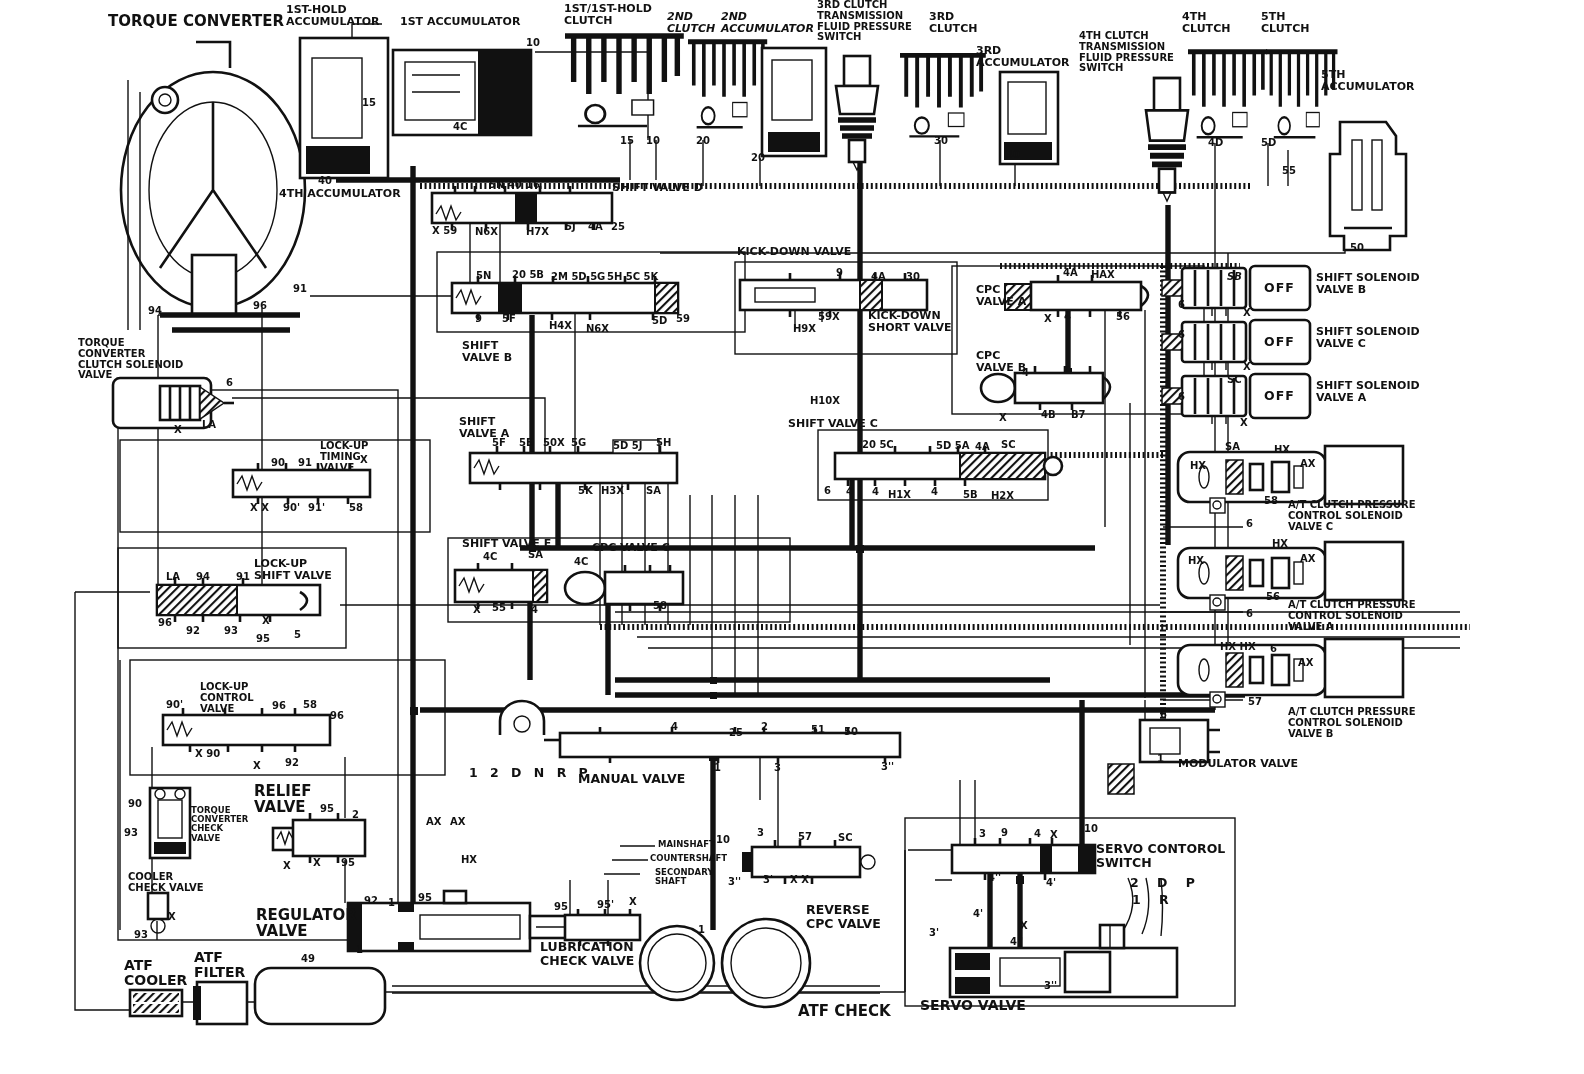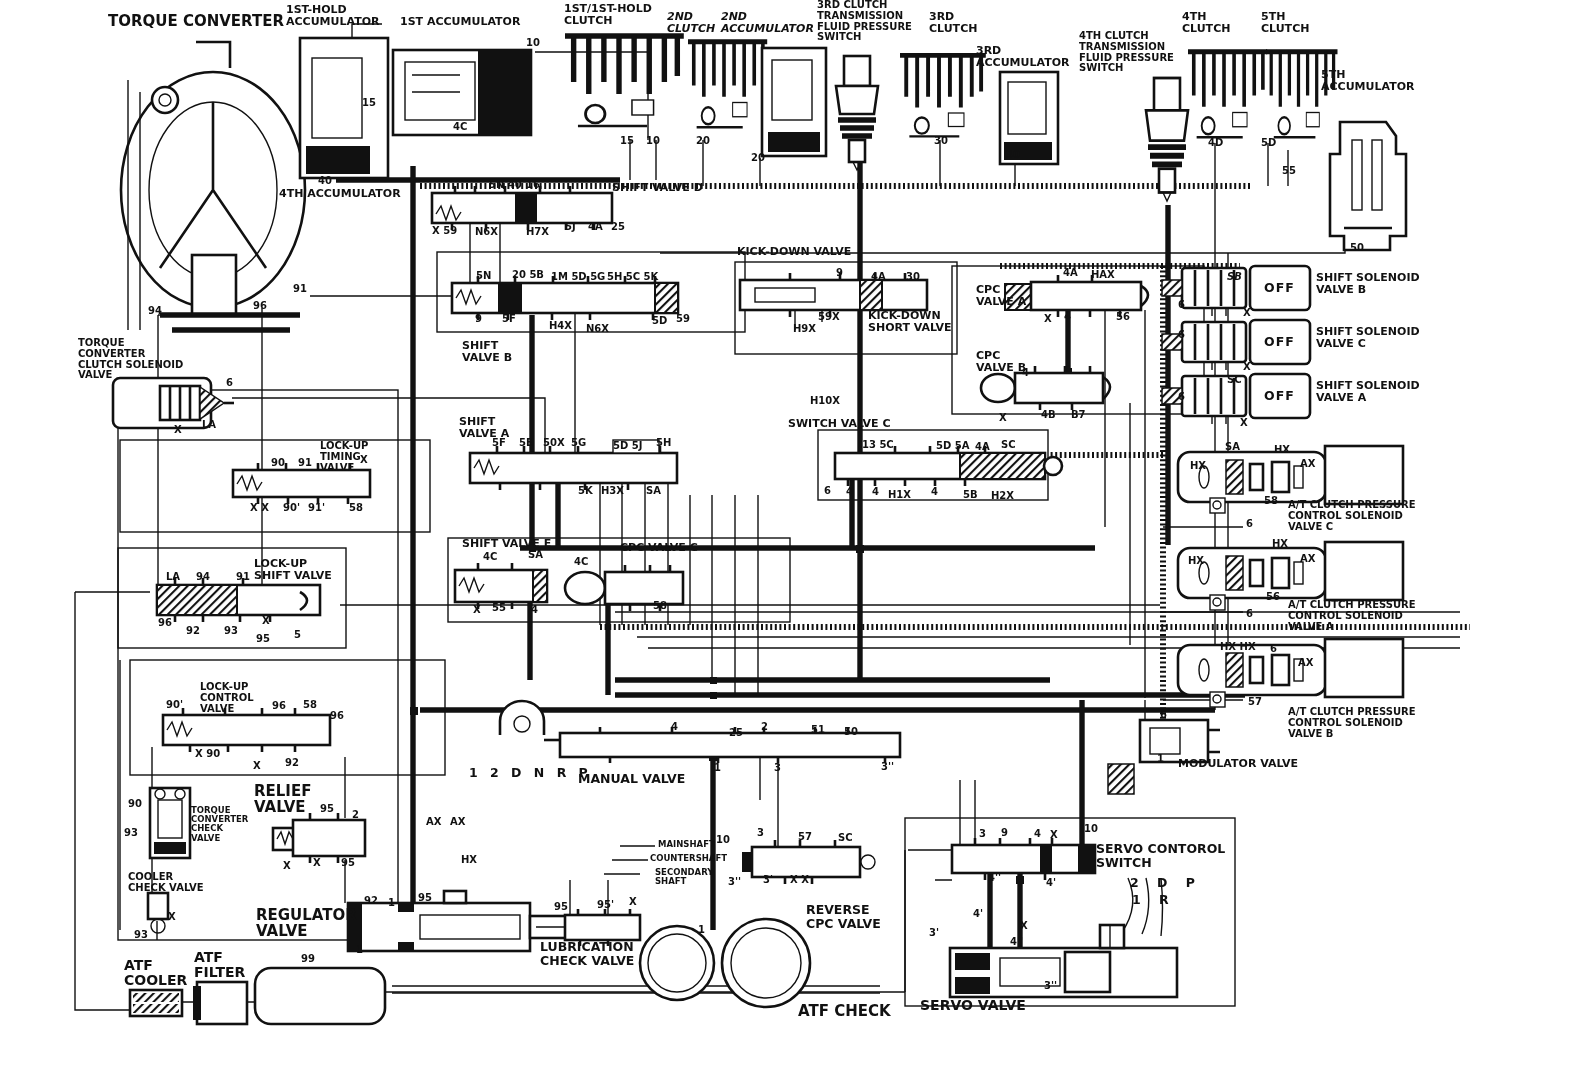--- a/index.html
+++ b/index.html
@@ -466,23 +466,23 @@
 <div class="lbl" style="left:868px;top:310px">KICK-DOWN
 SHORT VALVE</div>
 <div class="lbl" style="left:976px;top:284px">CPC
 VALVE A</div>
 <div class="lbl" style="left:976px;top:350px">CPC
 VALVE B</div>
 <div class="lbl" style="left:462px;top:340px">SHIFT
 VALVE B</div>
 <div class="lbl" style="left:459px;top:416px">SHIFT
 VALVE A</div>
-<div class="lbl" style="left:788px;top:418px">SWITCH VALVE C</div>
+<div class="lbl" style="left:788px;top:418px">SHIFT VALVE C</div>
 <div class="lbl" style="left:462px;top:538px">SHIFT VALVE E</div>
-<div class="lbl" style="left:620px;top:542px">CPC VALVE C</div>
+<div class="lbl" style="left:592px;top:542px">CPC VALVE C</div>
 <div class="lbl" style="left:1316px;top:272px">SHIFT SOLENOID
 VALVE B</div>
 <div class="lbl" style="left:1316px;top:326px">SHIFT SOLENOID
 VALVE C</div>
 <div class="lbl" style="left:1316px;top:380px">SHIFT SOLENOID
 VALVE A</div>
 <div class="lbl sm" style="left:1288px;top:500px">A/T CLUTCH PRESSURE
 CONTROL SOLENOID
 VALVE C</div>
 <div class="lbl sm" style="left:1288px;top:600px">A/T CLUTCH PRESSURE
@@ -553,21 +553,21 @@
       <div class="pl" style="left: 489px; top: 180px;">5N 40</div>
       <div class="pl" style="left: 526px; top: 180px;">16</div>
       <div class="pl" style="left: 432px; top: 226px;">X 59</div>
       <div class="pl" style="left: 475px; top: 227px;">N6X</div>
       <div class="pl" style="left: 526px; top: 227px;">H7X</div>
       <div class="pl" style="left: 565px; top: 222px;">5J</div>
       <div class="pl" style="left: 588px; top: 222px;">4A</div>
       <div class="pl" style="left: 611px; top: 222px;">25</div>
       <div class="pl" style="left: 476px; top: 271px;">5N</div>
       <div class="pl" style="left: 512px; top: 270px;">20 5B</div>
-      <div class="pl" style="left: 551px; top: 272px;">1M 5D 5G</div>
+      <div class="pl" style="left: 551px; top: 272px;">2M 5D 5G</div>
       <div class="pl" style="left: 607px; top: 272px;">5H 5C 5K</div>
       <div class="pl" style="left: 475px; top: 314px;">9</div>
       <div class="pl" style="left: 502px; top: 314px;">5F</div>
       <div class="pl" style="left: 549px; top: 321px;">H4X</div>
       <div class="pl" style="left: 586px; top: 324px;">N6X</div>
       <div class="pl" style="left: 652px; top: 316px;">5D</div>
       <div class="pl" style="left: 676px; top: 314px;">59</div>
       <div class="pl" style="left: 492px; top: 438px;">5F</div>
       <div class="pl" style="left: 519px; top: 438px;">5E</div>
       <div class="pl" style="left: 543px; top: 438px;">50X</div>
@@ -585,21 +585,21 @@
       <div class="pl" style="left: 810px; top: 396px;">H10X</div>
       <div class="pl" style="left: 1063px; top: 268px;">4A</div>
       <div class="pl" style="left: 1091px; top: 270px;">HAX</div>
       <div class="pl" style="left: 1044px; top: 314px;">X</div>
       <div class="pl" style="left: 1064px; top: 312px;">4</div>
       <div class="pl" style="left: 1116px; top: 312px;">56</div>
       <div class="pl" style="left: 1022px; top: 368px;">4</div>
       <div class="pl" style="left: 999px; top: 413px;">X</div>
       <div class="pl" style="left: 1041px; top: 410px;">4B</div>
       <div class="pl" style="left: 1071px; top: 410px;">B7</div>
-      <div class="pl" style="left: 862px; top: 440px;">13 5C</div>
+      <div class="pl" style="left: 862px; top: 440px;">20 5C</div>
       <div class="pl" style="left: 936px; top: 441px;">5D 5A</div>
       <div class="pl" style="left: 975px; top: 442px;">4A</div>
       <div class="pl" style="left: 1001px; top: 440px;">SC</div>
       <div class="pl" style="left: 824px; top: 486px;">6</div>
       <div class="pl" style="left: 846px; top: 487px;">4</div>
       <div class="pl" style="left: 872px; top: 487px;">4</div>
       <div class="pl" style="left: 888px; top: 490px;">H1X</div>
       <div class="pl" style="left: 931px; top: 487px;">4</div>
       <div class="pl" style="left: 963px; top: 490px;">5B</div>
       <div class="pl" style="left: 991px; top: 491px;">H2X</div>
@@ -676,21 +676,21 @@
       <div class="pl" style="left: 283px; top: 861px;">X</div>
       <div class="pl" style="left: 313px; top: 858px;">X</div>
       <div class="pl" style="left: 341px; top: 858px;">95</div>
       <div class="pl" style="left: 426px; top: 817px;">AX</div>
       <div class="pl" style="left: 450px; top: 817px;">AX</div>
       <div class="pl" style="left: 461px; top: 855px;">HX</div>
       <div class="pl" style="left: 364px; top: 896px;">92</div>
       <div class="pl" style="left: 388px; top: 898px;">1</div>
       <div class="pl" style="left: 418px; top: 893px;">95</div>
       <div class="pl" style="left: 356px; top: 945px;">1</div>
-      <div class="pl" style="left: 301px; top: 954px;">99</div>
+      <div class="pl" style="left: 301px; top: 954px;">49</div>
       <div class="pl" style="left: 554px; top: 902px;">95</div>
       <div class="pl" style="left: 597px; top: 900px;">95'</div>
       <div class="pl" style="left: 629px; top: 897px;">X</div>
       <div class="pl" style="left: 698px; top: 925px;">1</div>
       <div class="pl" style="left: 671px; top: 722px;">4</div>
       <div class="pl" style="left: 729px; top: 728px;">25</div>
       <div class="pl" style="left: 761px; top: 722px;">2</div>
       <div class="pl" style="left: 811px; top: 725px;">51</div>
       <div class="pl" style="left: 844px; top: 727px;">50</div>
       <div class="pl" style="left: 714px; top: 763px;">1</div>

